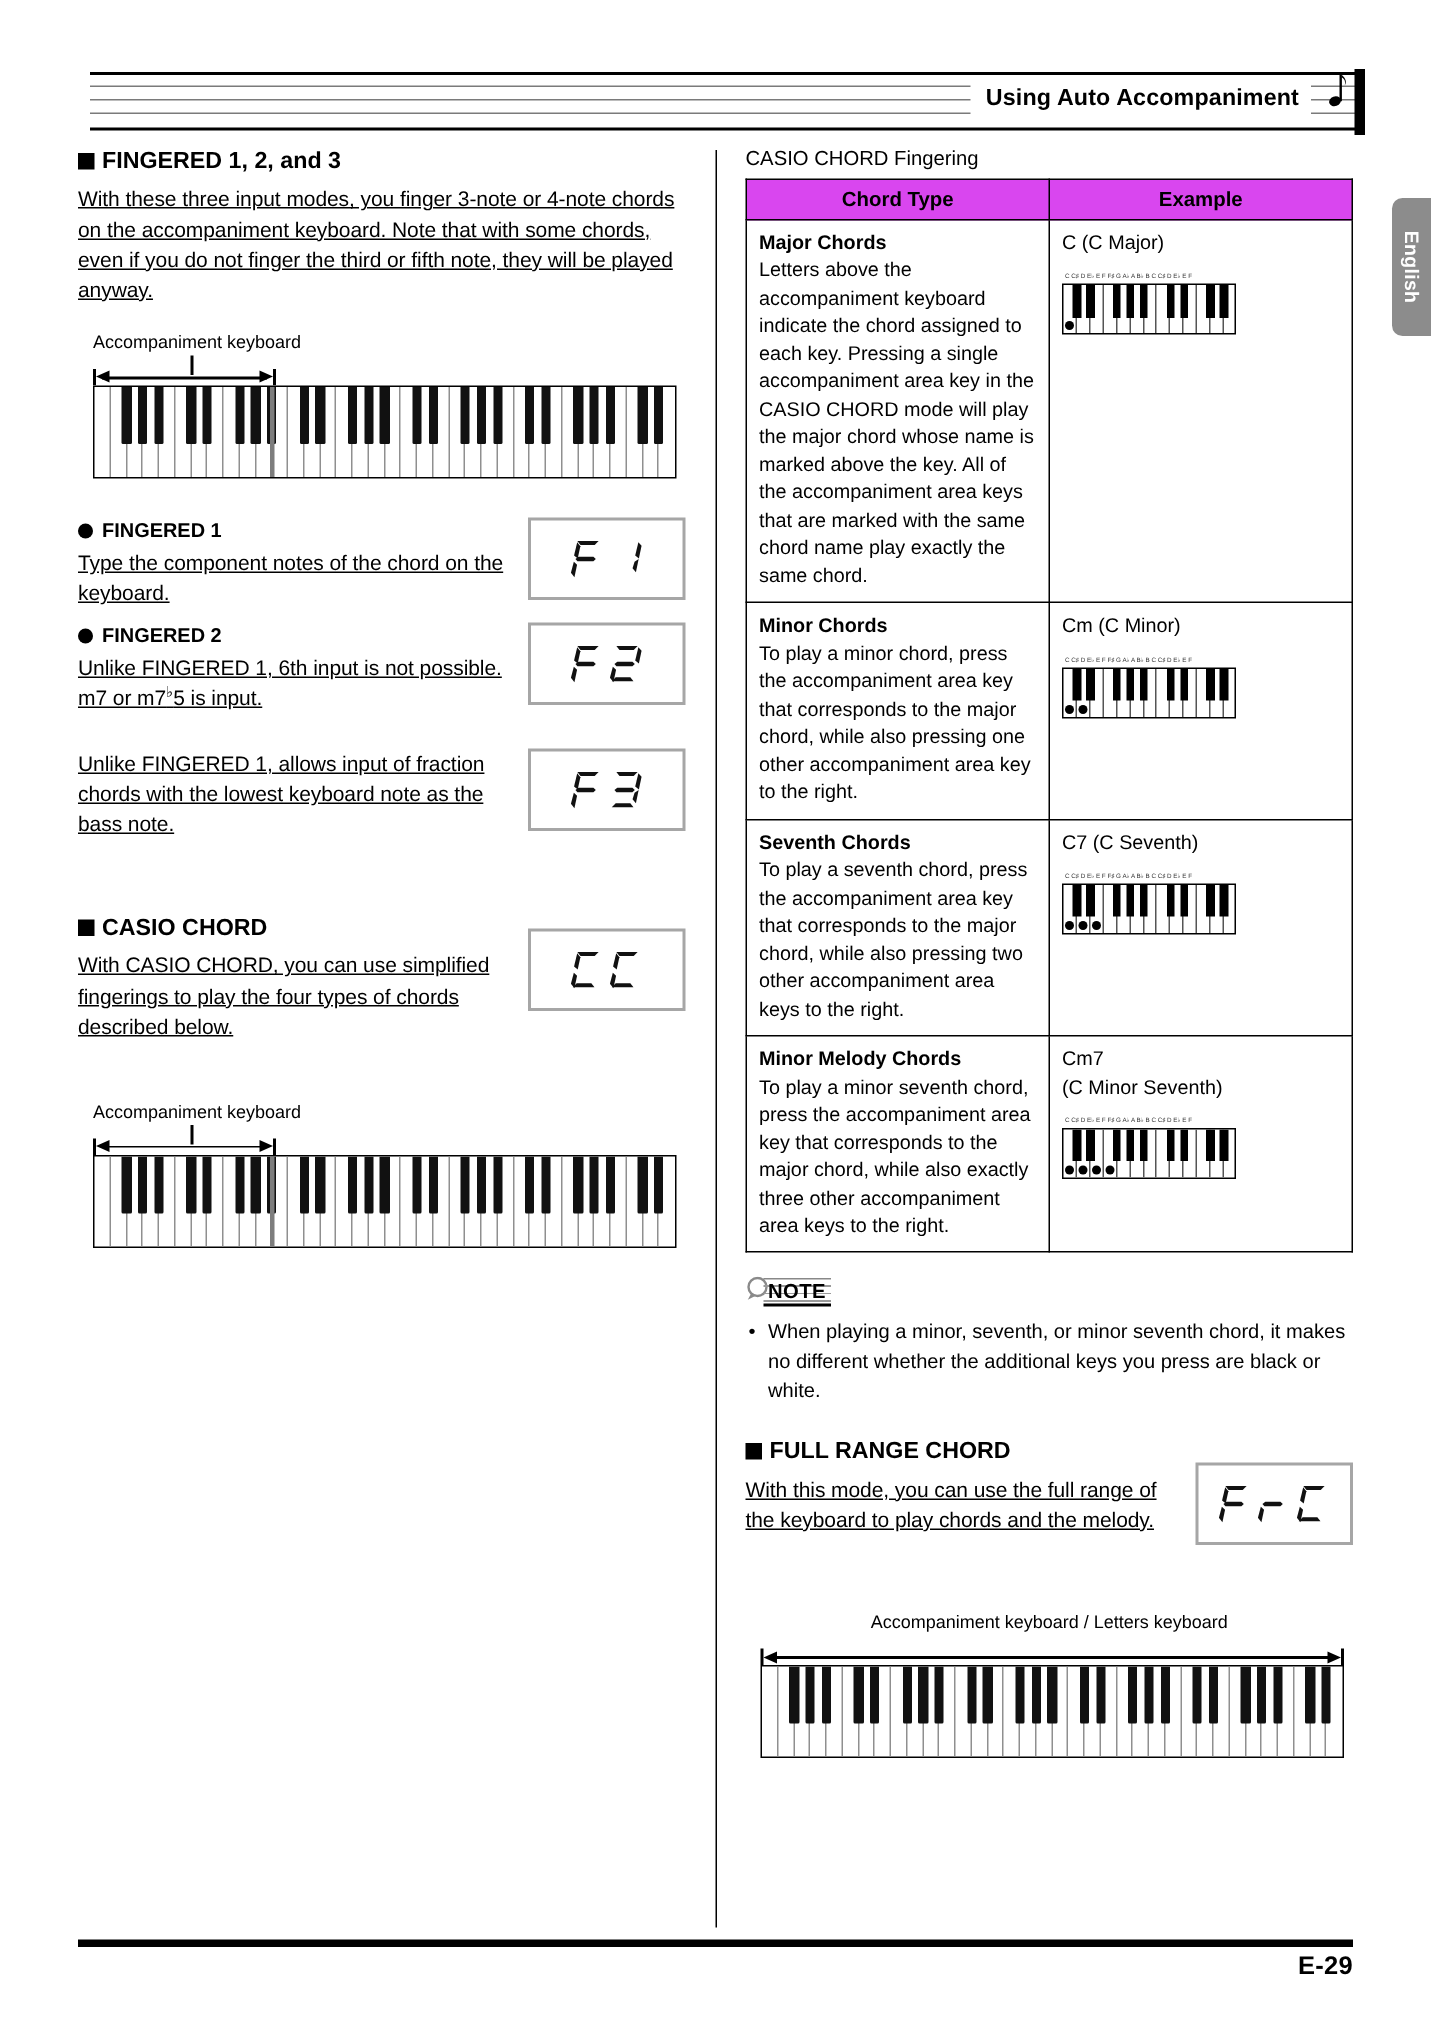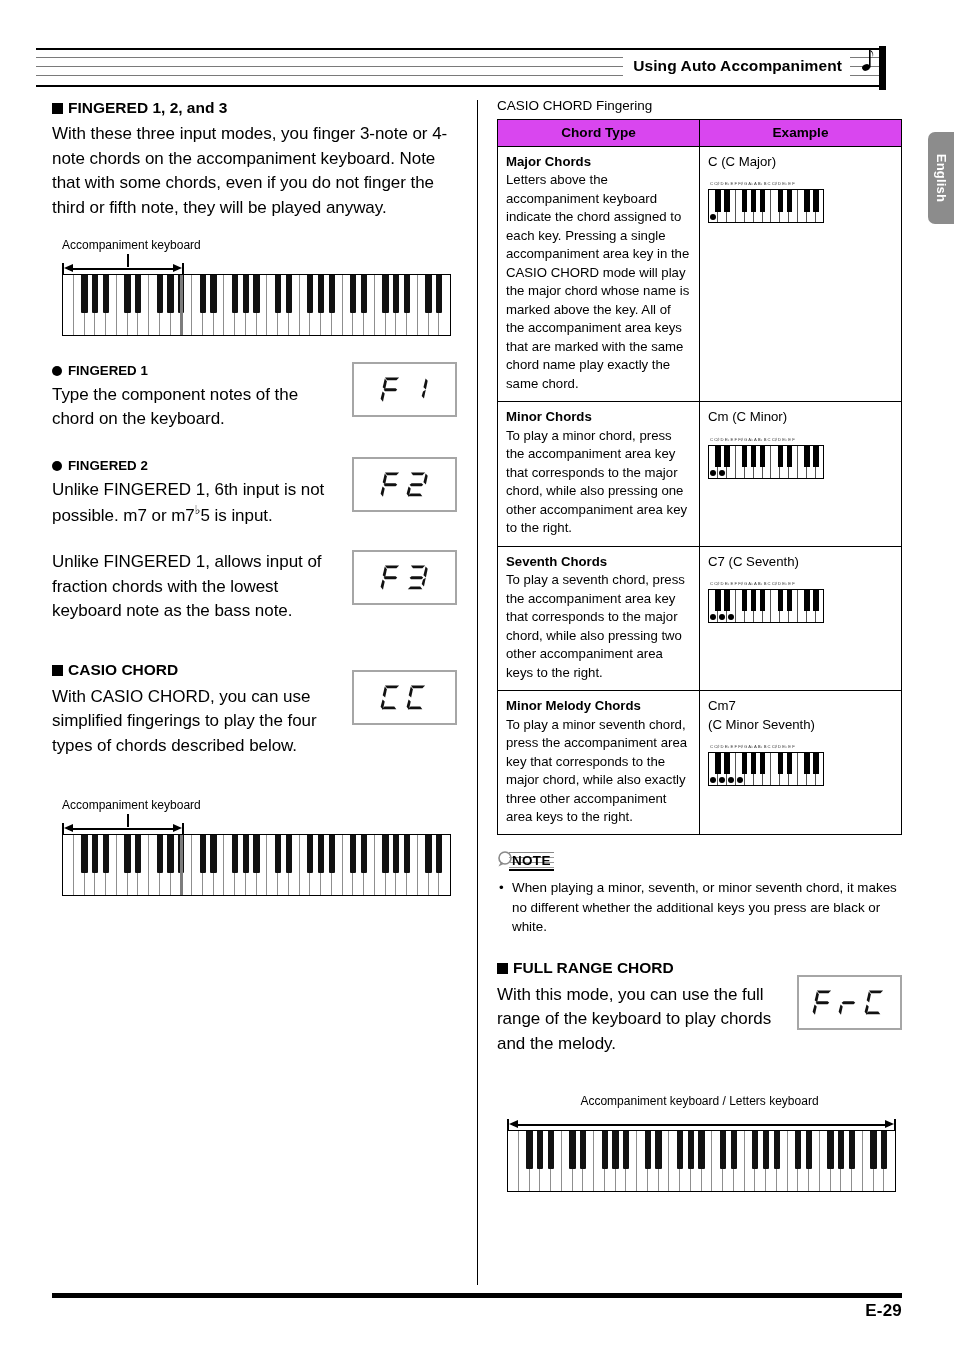--- a/index.html
+++ b/index.html
@@ -8,21 +8,21 @@
     width: 954px; height: 1348px;
     background: #ffffff;
     font-family: "Liberation Sans", sans-serif;
     color: #000;
     position: relative;
     overflow: hidden;
   }
 
   
   .header {
-    position: absolute; left: 36px; top: 48px; width: 850px; height: 40px;
+    position: absolute; left: 60px; top: 48px; width: 850px; height: 40px;
   }
   .staff-lines { position:absolute; left:0; top:0; width:100%; height:100%; }
   .staff-lines .ln {
     position:absolute; left:0; width:100%; height:1px; background:#7a7a7a;
   }
   .staff-lines .ln.l0 { top:0; height:2px; background:#000; }
   .staff-lines .ln.l1 { top:9px; }
   .staff-lines .ln.l2 { top:18px; }
   .staff-lines .ln.l3 { top:27px; }
   .staff-lines .ln.l4 { top:37px; height:2px; background:#000; }
@@ -55,21 +55,21 @@
     background:#000; margin-right:5px; vertical-align:-1px;
   }
   h3.dot {
     font-size:13.3px; font-weight:bold; margin:0 0 3px 0; line-height:1.3;
   }
   h3.dot::before {
     content:""; display:inline-block; width:10px; height:10px; border-radius:50%;
     background:#000; margin-right:6px; vertical-align:-1px;
   }
   p.body {
-    font-size:17px; line-height:1.44; margin:0; letter-spacing:-0.05px;
+    font-size:14px; line-height:1.44; margin:0; letter-spacing:-0.05px;text-decoration:underline;
   }
 
   
   .kb-wrap { position:relative; }
   .kb-caption { font-size:12px; margin-left:10px; margin-bottom:2px; }
   .kb-arrow-row { position:relative; height:20px; }
   .arrow-line {
     position:absolute; height:11px;
   }
   .arrow-line .shaft {
@@ -288,21 +288,21 @@
         <div class="bkey" style="left:297.8825px;width:6.234999999999999px;height:37.8px"></div>
         <div class="bkey" style="left:319.3825px;width:6.234999999999999px;height:37.8px"></div>
         <div class="bkey" style="left:330.1325px;width:6.234999999999999px;height:37.8px"></div>
         <div class="bkey" style="left:340.8825px;width:6.234999999999999px;height:37.8px"></div>
         <div class="bkey" style="left:362.3825px;width:6.234999999999999px;height:37.8px"></div>
         <div class="bkey" style="left:373.1325px;width:6.234999999999999px;height:37.8px"></div>
         <div class="split-marker" style="left: 117.361px; top: -4px; height: 70px;"></div>
       </div>
   </div>
 
-  <div style="position:relative; min-height:62px; margin-bottom:26px;">
+  <div style="position:relative; min-height:62px; margin-bottom:8px;">
     <h3 class="dot">FINGERED 1</h3>
     <p class="body" style="width:285px;">Type the component notes of the chord on the keyboard.</p>
     <div class="lcd" style="position:absolute; right:0; top:0px; width:105px; height:55px;">
       <span class="seg">
           <svg width="26" height="34" viewBox="-4 -2 44 46">
             <g transform="skewX(-6)">
               <path d="M 6 0 L 30 0 L 26 4.5 L 10 4.5 Z" fill="#111"></path>
               <path d="M 6 1.5 L 10 6 L 8.5 20 L 4 16.5 Z" fill="#111"></path>
               <path d="M 4.5 23.5 L 8.5 27 L 7 41 L 2.5 36 Z" fill="#111"></path>
               <path d="M 9 18 L 26 18 L 29 20.5 L 26.5 23 L 8.5 23 L 6 20.5 Z" fill="#111"></path>

